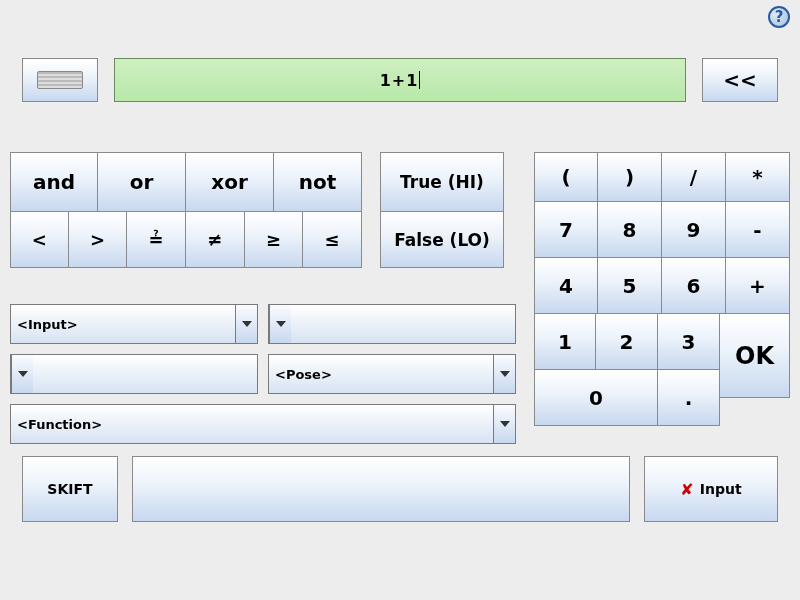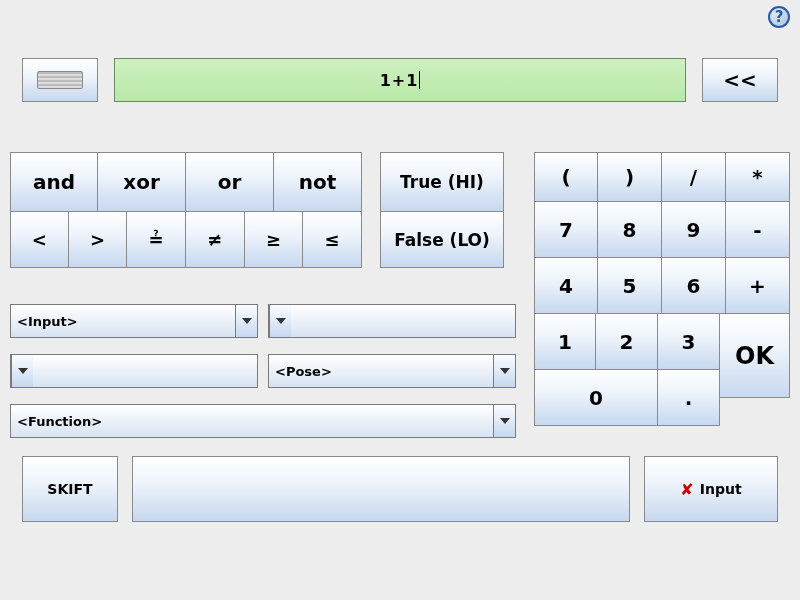--- a/index.html
+++ b/index.html
@@ -102,21 +102,21 @@
     position: absolute;
     top: 152px; left: 380px;
     width: 136px;
   }
   .bool-col .btn { width: 124px; height: 60px; font-size: 17px; }
   .bool-col .btn + .btn { border-top: none; height: 56px; }
 
   
   .dd {
     position: absolute;
-    height: 34px;
+    height: 40px;
     background: linear-gradient(to bottom, #ffffff, #d7e3f2);
     border: 1px solid #7a7a7a;
     display: flex;
     align-items: center;
     font-size: 13px;
     font-weight: bold;
     cursor: pointer;
   }
   .dd .label { flex: 1; padding: 0 6px; text-align: left; }
   .dd .arrow {
@@ -209,22 +209,22 @@
   </div>
   <div class="expr-field">
     <span>1+1</span>
       <span class="cursor"></span>
   </div>
   <div class="btn backspace-btn">&lt;&lt;</div>
 </div>
 
 <div class="logic-row1">
   <div class="btn">and</div>
+  <div class="btn">or</div>
   <div class="btn">xor</div>
-  <div class="btn">or</div>
   <div class="btn">not</div>
 </div>
 
 <div class="logic-row2">
   <div class="btn">&lt;</div>
   <div class="btn">&gt;</div>
   <div class="btn">≟</div>
   <div class="btn">≠</div>
   <div class="btn">≥</div>
   <div class="btn">≤</div>

